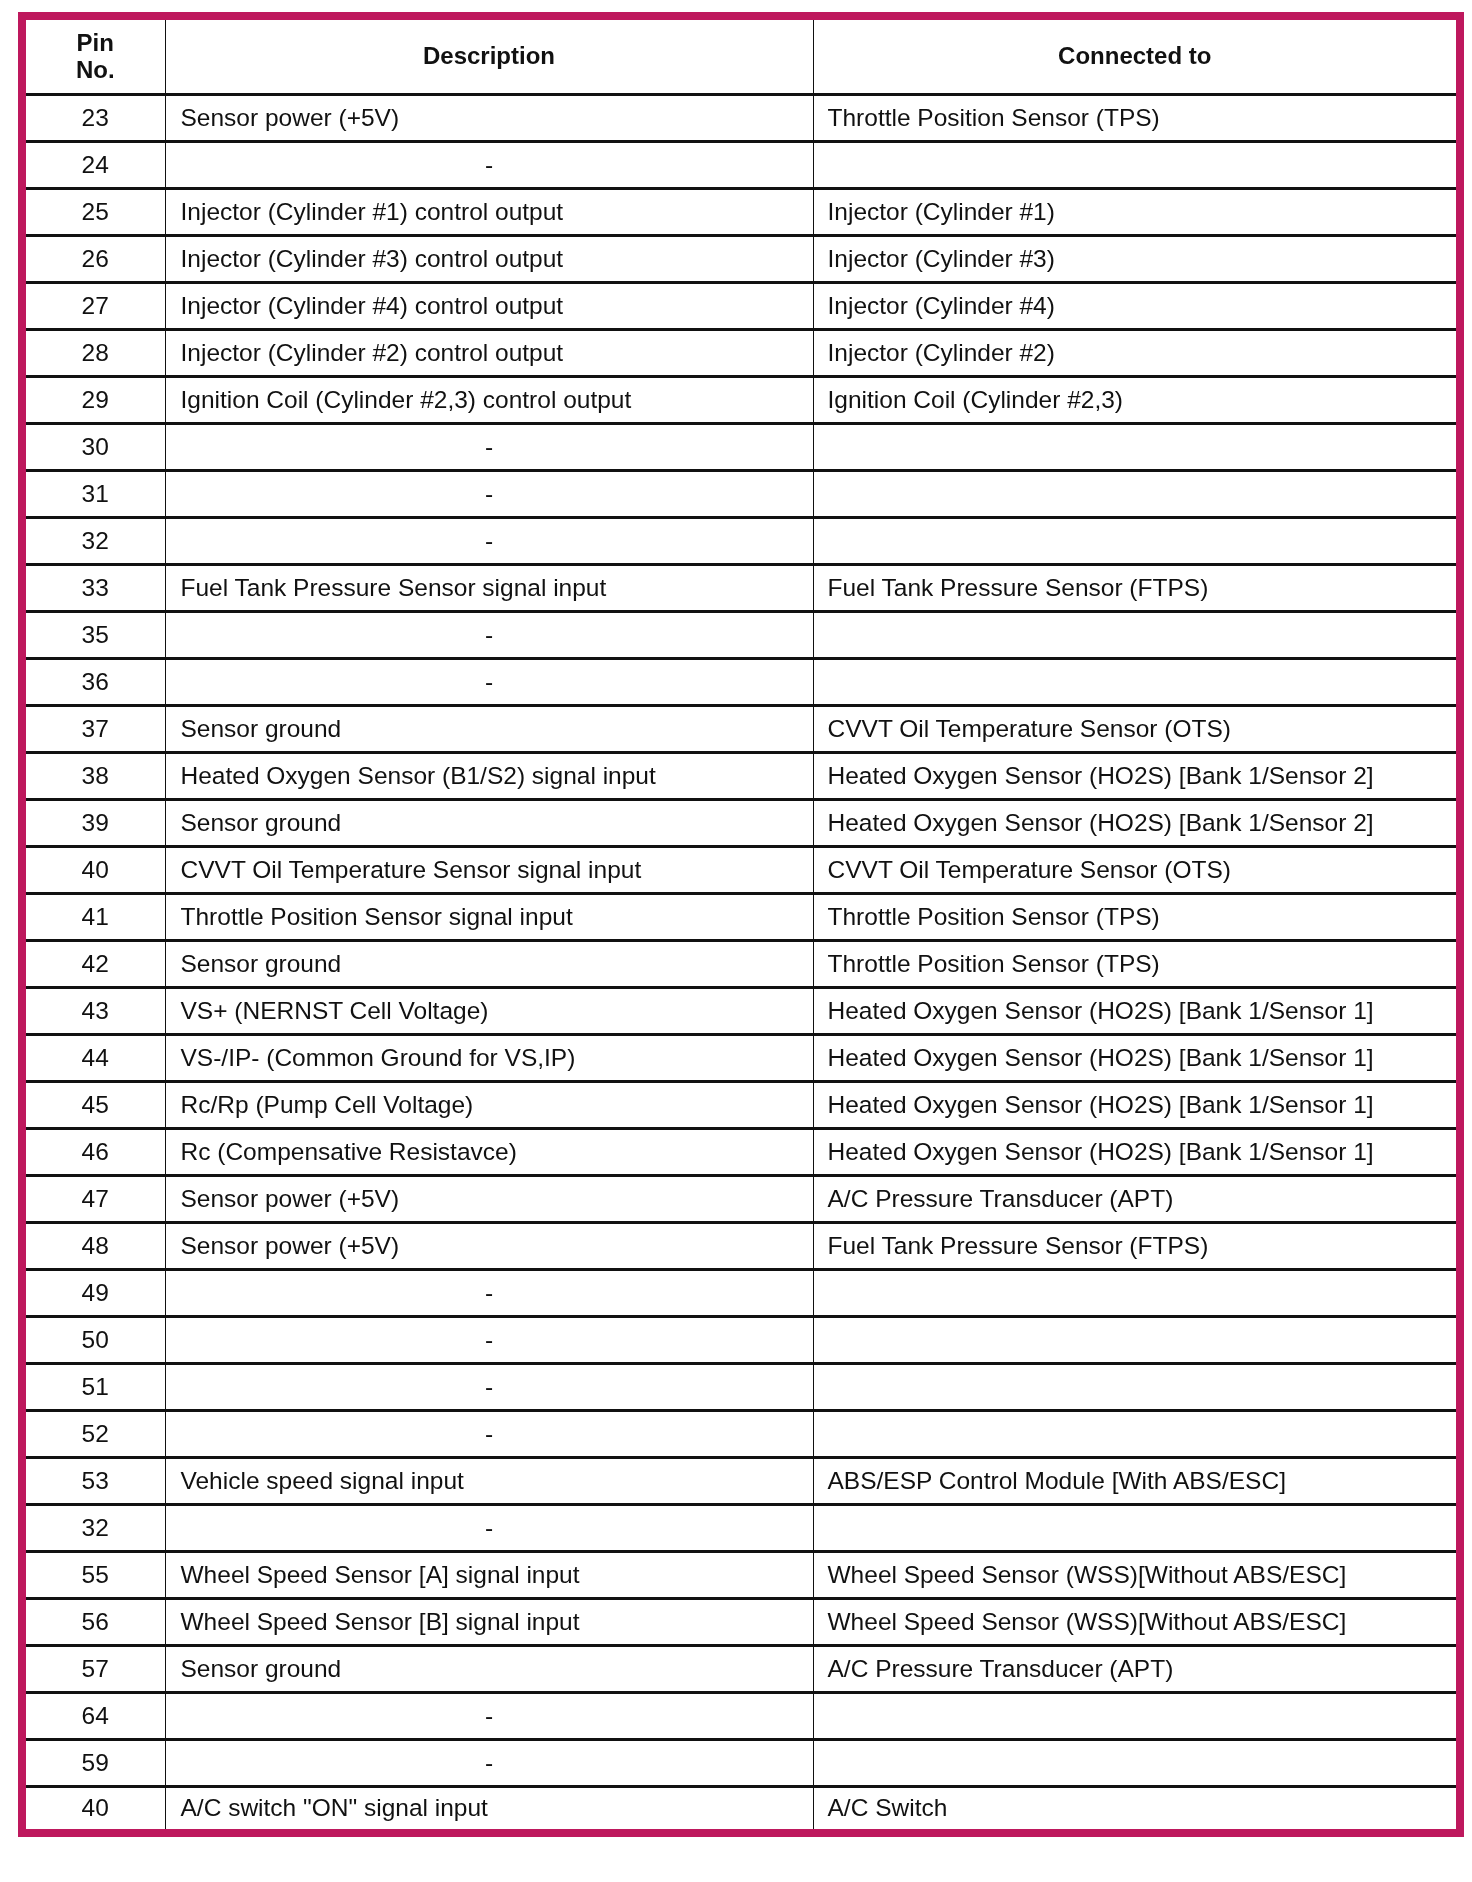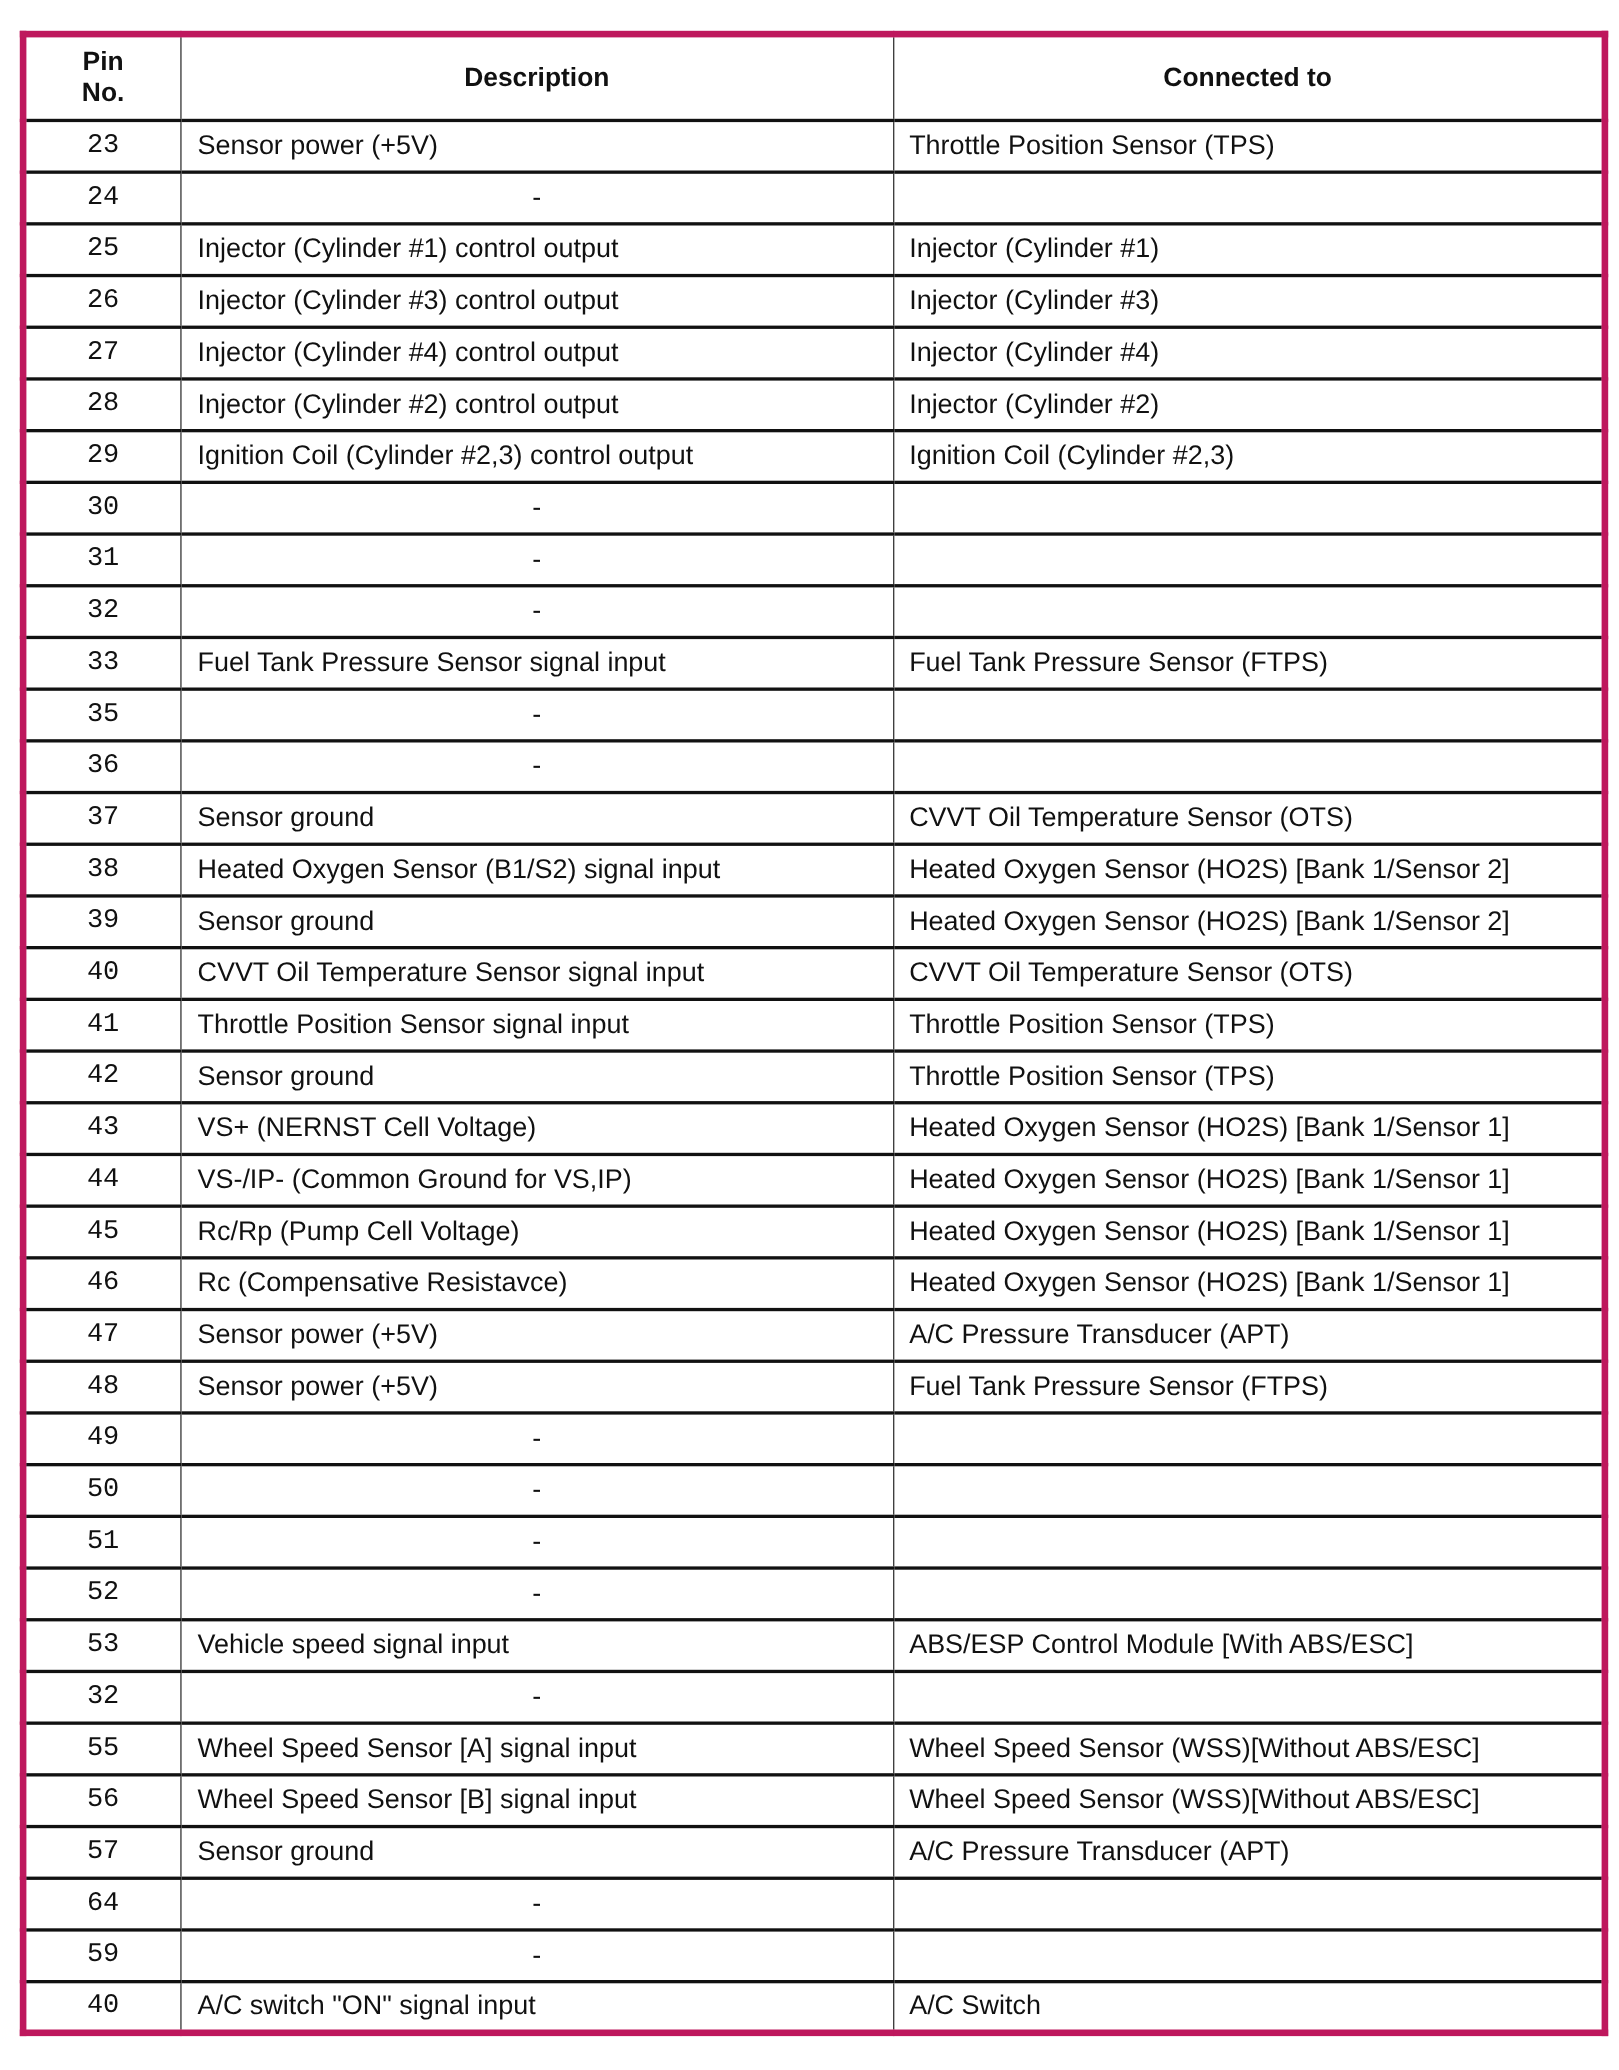--- a/index.html
+++ b/index.html
@@ -1,32 +1,32 @@
 <!DOCTYPE html>
 <html><head>
 <meta charset="utf-8">
 <style>
   html, body { margin: 0; padding: 0; background: #ffffff; }
   body { width: 1472px; height: 1882px; position: relative; overflow: hidden;
          font-family: "Liberation Sans", sans-serif; color: #111; }
   table.pins {
-    position: absolute; left: 18px; top: 28px; width: 1438px;
+    position: absolute; left: 18px; top: 12px; width: 1438px;
     border-collapse: collapse; table-layout: fixed;
-    border: 6px solid #be185d;
+    border: 8px solid #be185d;
   }
   col.c-pin { width: 143px; }
   col.c-desc { width: 648px; }
   col.c-conn { width: 647px; }
   th, td { border: 1.5px solid #111; padding: 0; }
   thead tr { height: 78px; }
   th { font-weight: bold; font-size: 24px; text-align: center; vertical-align: middle; line-height: 1.15; }
   tbody tr { height: 47px; }
   tbody tr td { border-top: 3px solid #111; }
   td { font-size: 24.5px; vertical-align: middle; }
-  td.pin { text-align: center; font-family: Liberation Mono, monospace; }
+  td.pin { text-align: center; }
   td.desc { padding-left: 15px; }
   td.desc.empty { text-align: center; padding-left: 0; }
   td.conn { padding-left: 14px; }
 </style>
 </head>
 <body>
 
 <table class="pins">
   <colgroup>
     <col class="c-pin">

